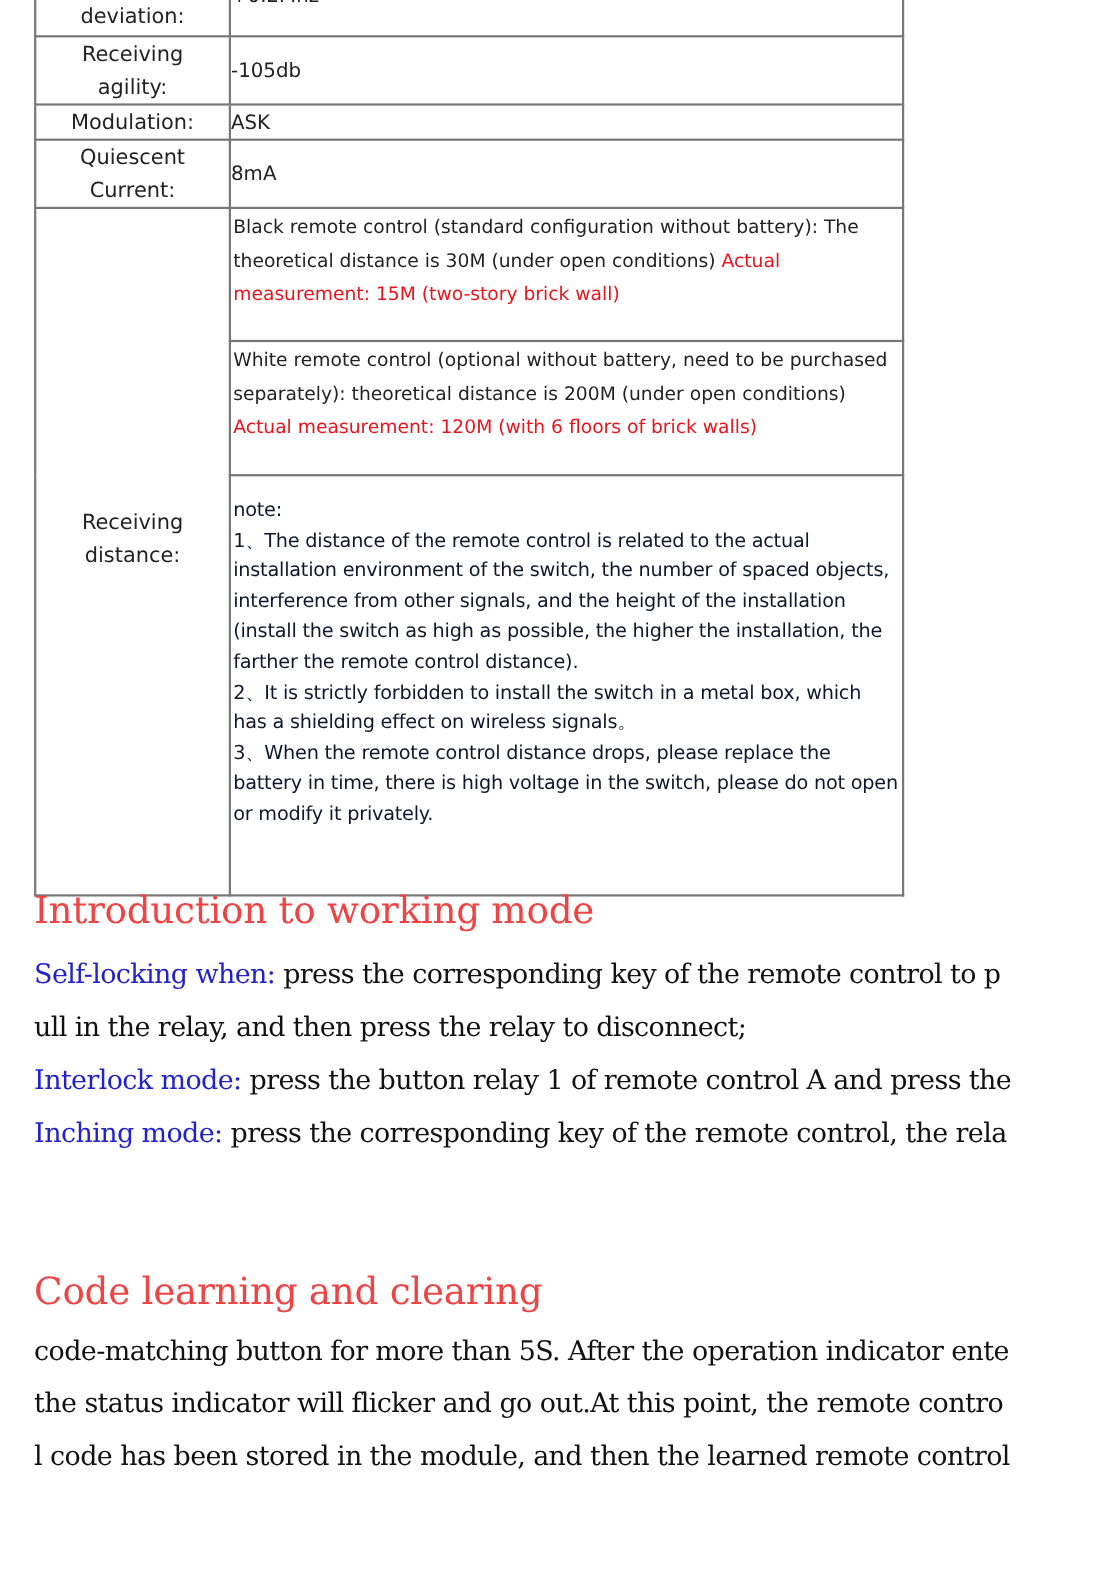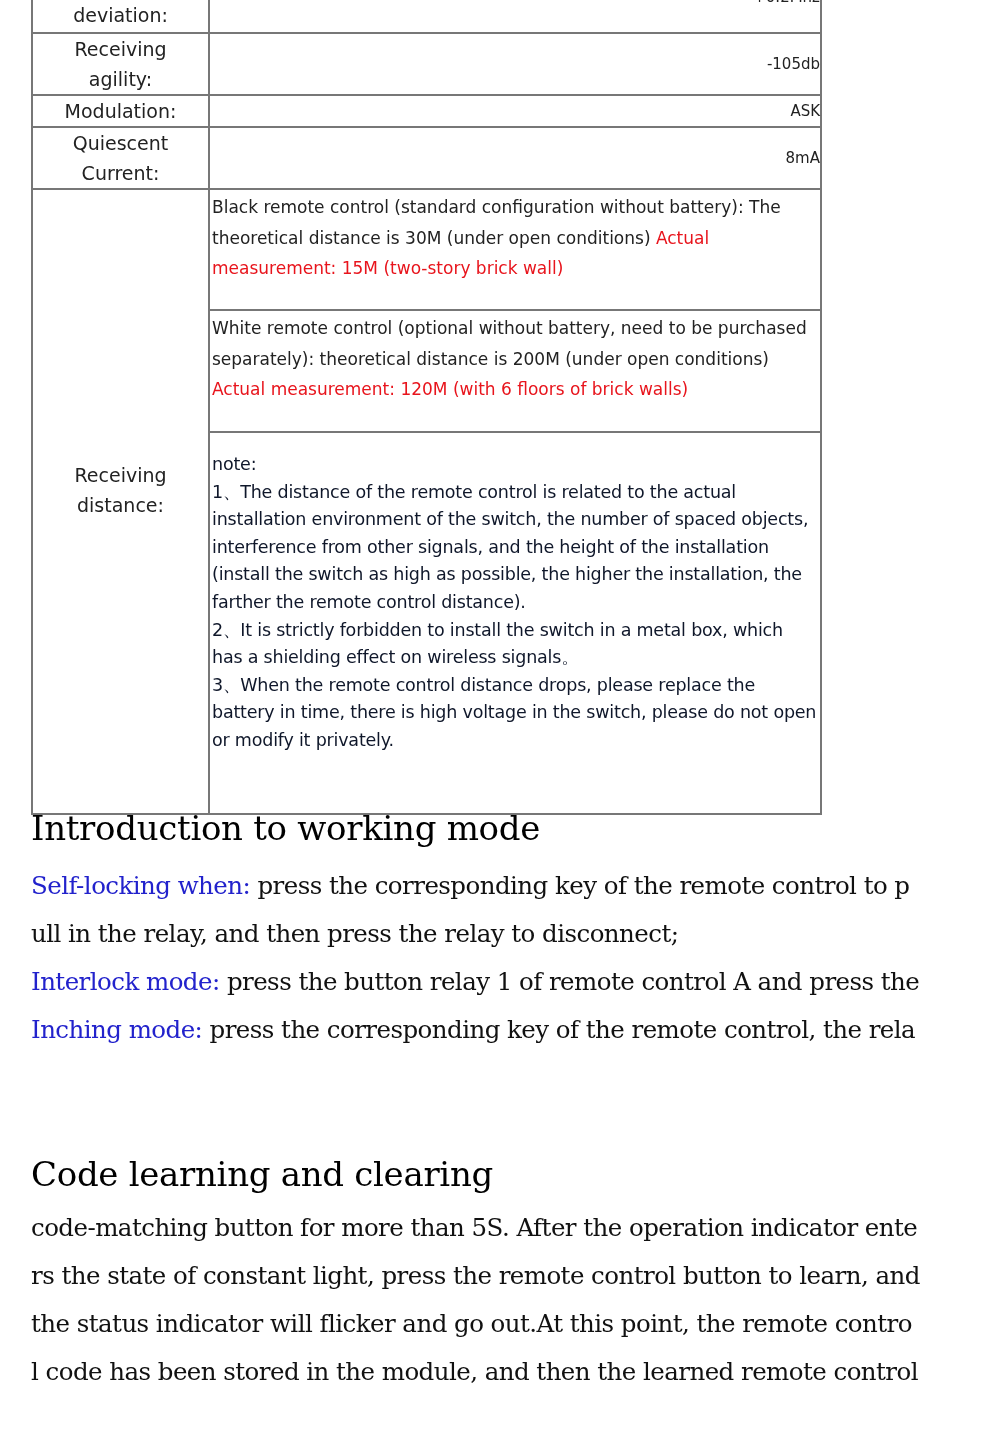--- a/index.html
+++ b/index.html
@@ -8,28 +8,28 @@
     .spec-table {
       position: absolute; left: 31px; top: -16px; width: 791px;
       border-collapse: collapse; table-layout: fixed;
       font-family: "DejaVu Sans", sans-serif; color: #222;
       border-left: 2px solid #333; border-right: 2px solid #333; border-bottom: 2px solid #333;
     }
     .spec-table td { border: 2px solid #777; padding: 0; vertical-align: middle; }
     .spec-table col.c1 { width: 177px; }
     .spec-table col.c2 { width: 612px; }
     .lbl { text-align: center; font-size: 19px; line-height: 30px; }
-    .val { text-align: right; font-size: 15px; margin-left: 12px; }
+    .val { text-align: left; font-size: 18px; margin-left: 12px; }
     .para { font-size: 17px; line-height: 30.5px; padding: 2px 2px 0 2px !important; text-align: left; vertical-align: top !important; }
     .red { color: #e8141c; }
     .note-cell { vertical-align: top !important; padding: 18px 2px 0 2px !important; font-size: 17.5px; line-height: 27.6px; color: #0f172a; height: 362px; letter-spacing: -0.2px; }
     .note-cell div { margin: 0; }
 
     .section { position: absolute; left: 31px; width: 960px; font-family: "DejaVu Serif", serif; }
-    .h-red { color: #000000; font-size: 34px; line-height: 40px; margin: 0; font-weight: normal; letter-spacing: -0.3px; }
+    .h-red { color: #ef4444; font-size: 34px; line-height: 40px; margin: 0; font-weight: normal; letter-spacing: -0.3px; }
     .body-text { font-size: 24.5px; line-height: 48px; color: #111; letter-spacing: -0.55px; white-space: nowrap; }
     .blue { color: #2222cc; }
   </style>
 </head>
 <body>
 
 <table class="spec-table">
   <colgroup>
       <col class="c1">
       <col class="c2">
@@ -89,17 +89,16 @@
     <div><span class="blue"></span><span>ull in the relay, and then press the relay to disconnect;</span></div>
     <div><span class="blue">Interlock mode: </span><span>press the button relay 1 of remote control A and press the</span></div>
     <div><span class="blue">Inching mode: </span><span>press the corresponding key of the remote control, the rela</span></div>
   </div>
 </div>
 
 <div class="section" style="top:1154px;">
   <h2 class="h-red">Code learning and clearing</h2>
   <div class="body-text" style="margin-top:10px;">
     <div><span class="blue"></span><span>code-matching button for more than 5S. After the operation indicator ente</span></div>
-    <div><span class="blue"></span><span>rs the state of constant light, press the remote control button to learn, and</span></div>
     <div><span class="blue"></span><span>the status indicator will flicker and go out.At this point, the remote contro</span></div>
     <div><span class="blue"></span><span>l code has been stored in the module, and then the learned remote control</span></div>
   </div>
 </div>
 
 </body></html>

